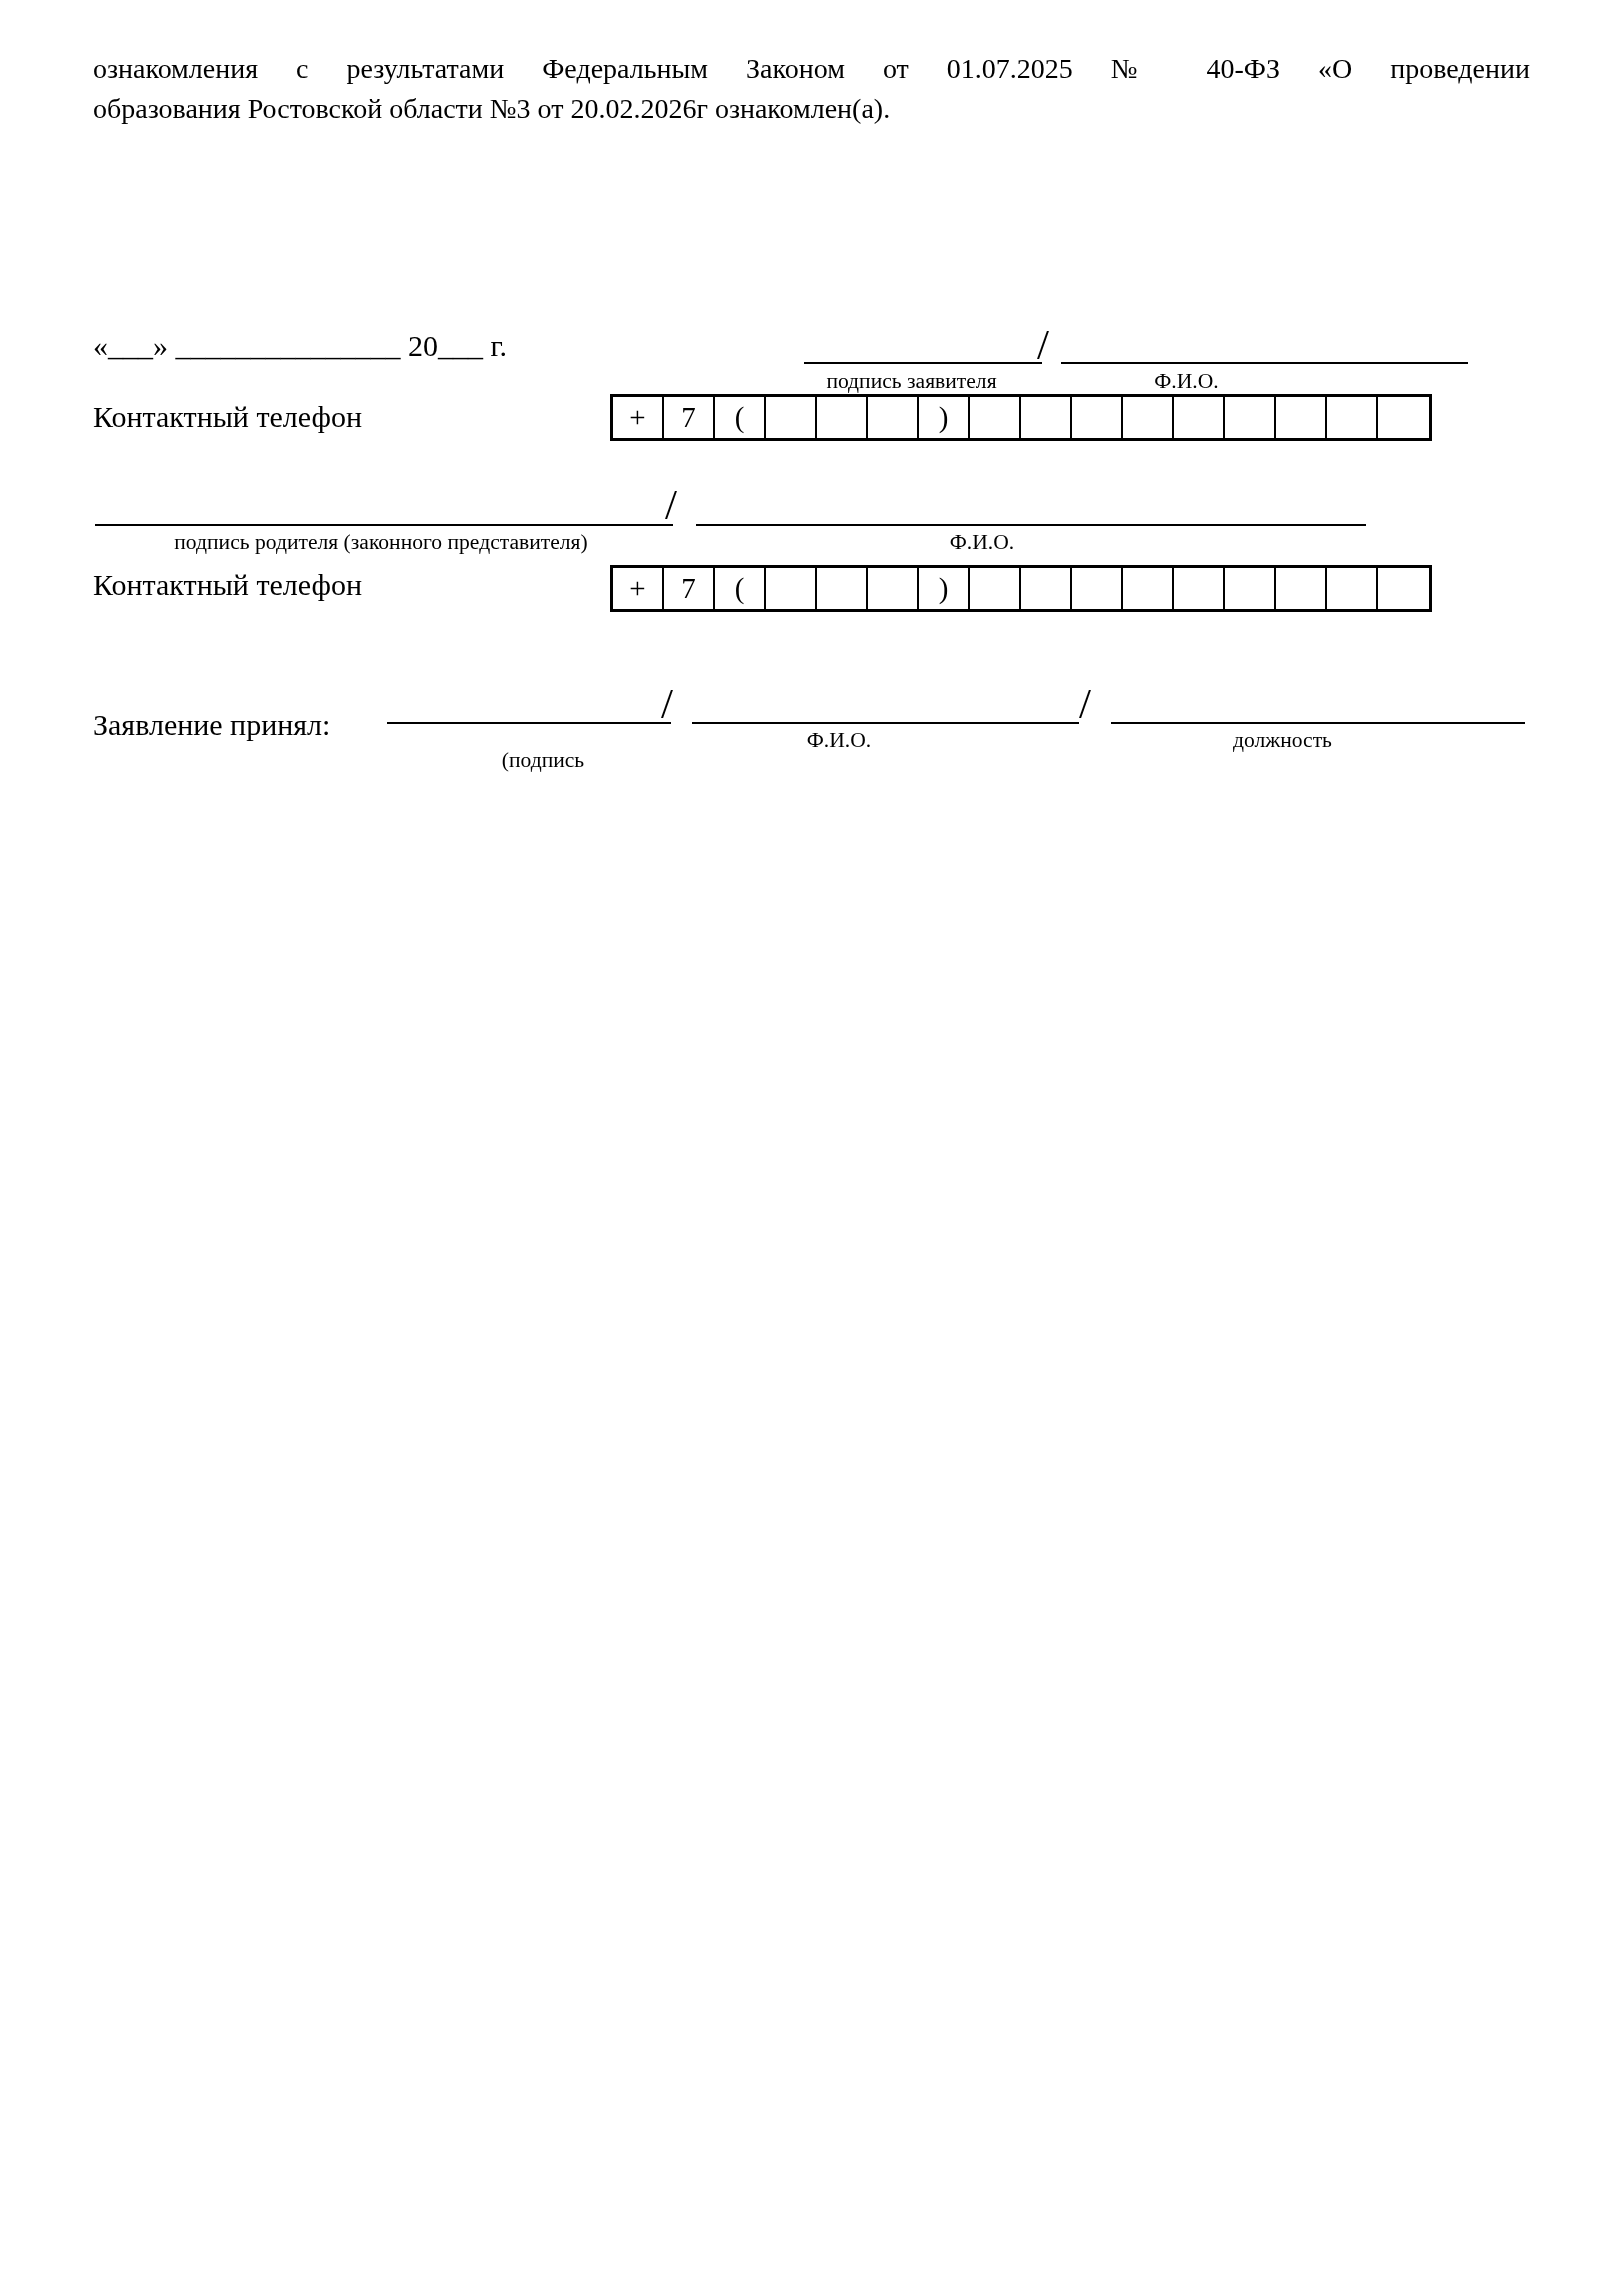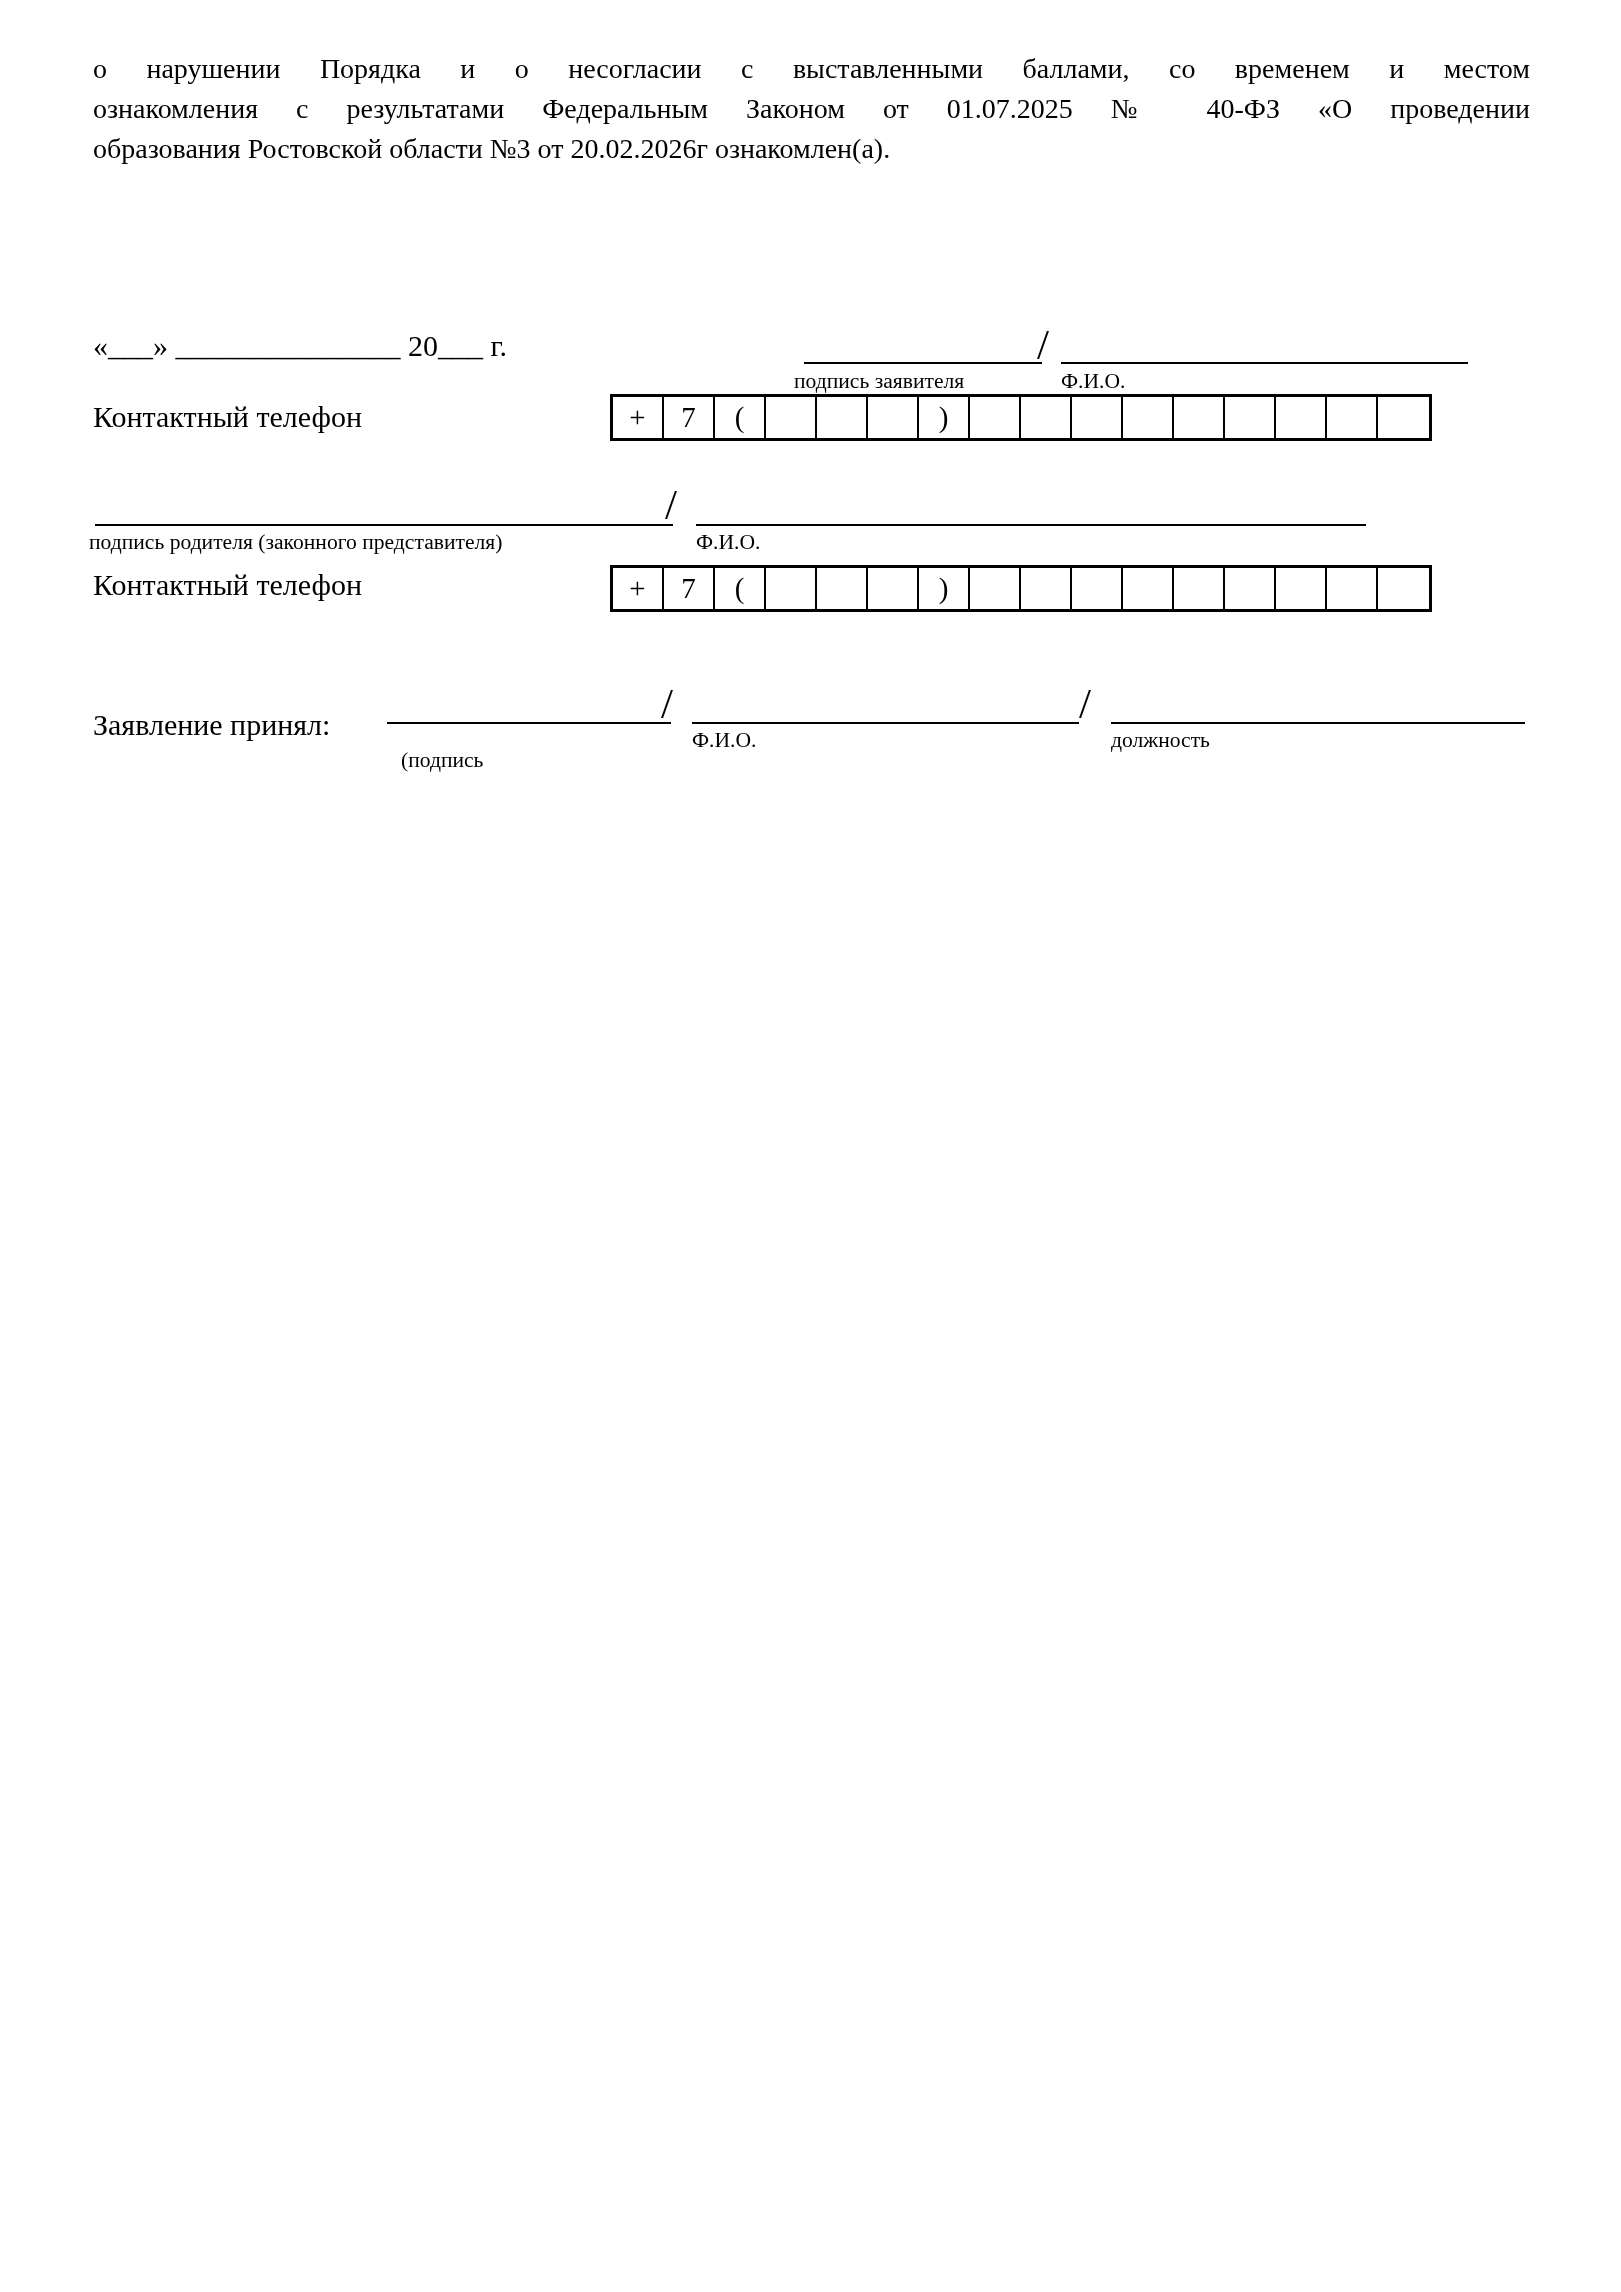--- a/index.html
+++ b/index.html
@@ -17,21 +17,21 @@
   .para-line{text-align:justify;text-align-last:justify;white-space:normal;}
   .para-line.last{text-align-last:left;}
 
   
   .blank{position:absolute;border-bottom:2px solid #000;height:27.4px;}
 
   
   .slash{position:absolute;font-size:43px;line-height:43px;}
 
   
-  .sub-label{position:absolute;font-size:21.6px;text-align:left;white-space:nowrap;}
+  .sub-label{position:absolute;font-size:21.6px;text-align:center;white-space:nowrap;}
 
   .body-text{position:absolute;font-size:30px;white-space:nowrap;}
 
   
   .phone-grid{
     position:absolute;left:610px;
     display:flex;
     border:3.9px solid #000;
     background:#fff;
     box-sizing:border-box;
@@ -44,21 +44,20 @@
     box-sizing:border-box;
   }
   .pcell:last-child{border-right:none;}
 </style>
 </head>
 <body>
 
 <div class="page">
 
   <div class="paragraph">
-      <div class="para-line">о нарушении Порядка и о несогласии с выставленными баллами, со временем и местом</div>
       <div class="para-line">ознакомления с результатами Федеральным Законом от 01.07.2025 № 40-ФЗ «О проведении</div>
       <div class="para-line last">образования Ростовской области №3 от 20.02.2026г ознакомлен(а).</div>
     </div>
 
   <div class="body-text" style="left:93px;top:329px;">«___» _______________ 20___ г.</div>
 
   <div class="blank" style="left:804px;top:335px;width:238px;"></div>
   <div class="slash" style="left:1037px;top:323px;">/</div>
   <div class="blank" style="left:1061px;top:335px;width:407px;"></div>
   <div class="sub-label" style="left:794px;top:369px;width:235px;">подпись заявителя</div>

